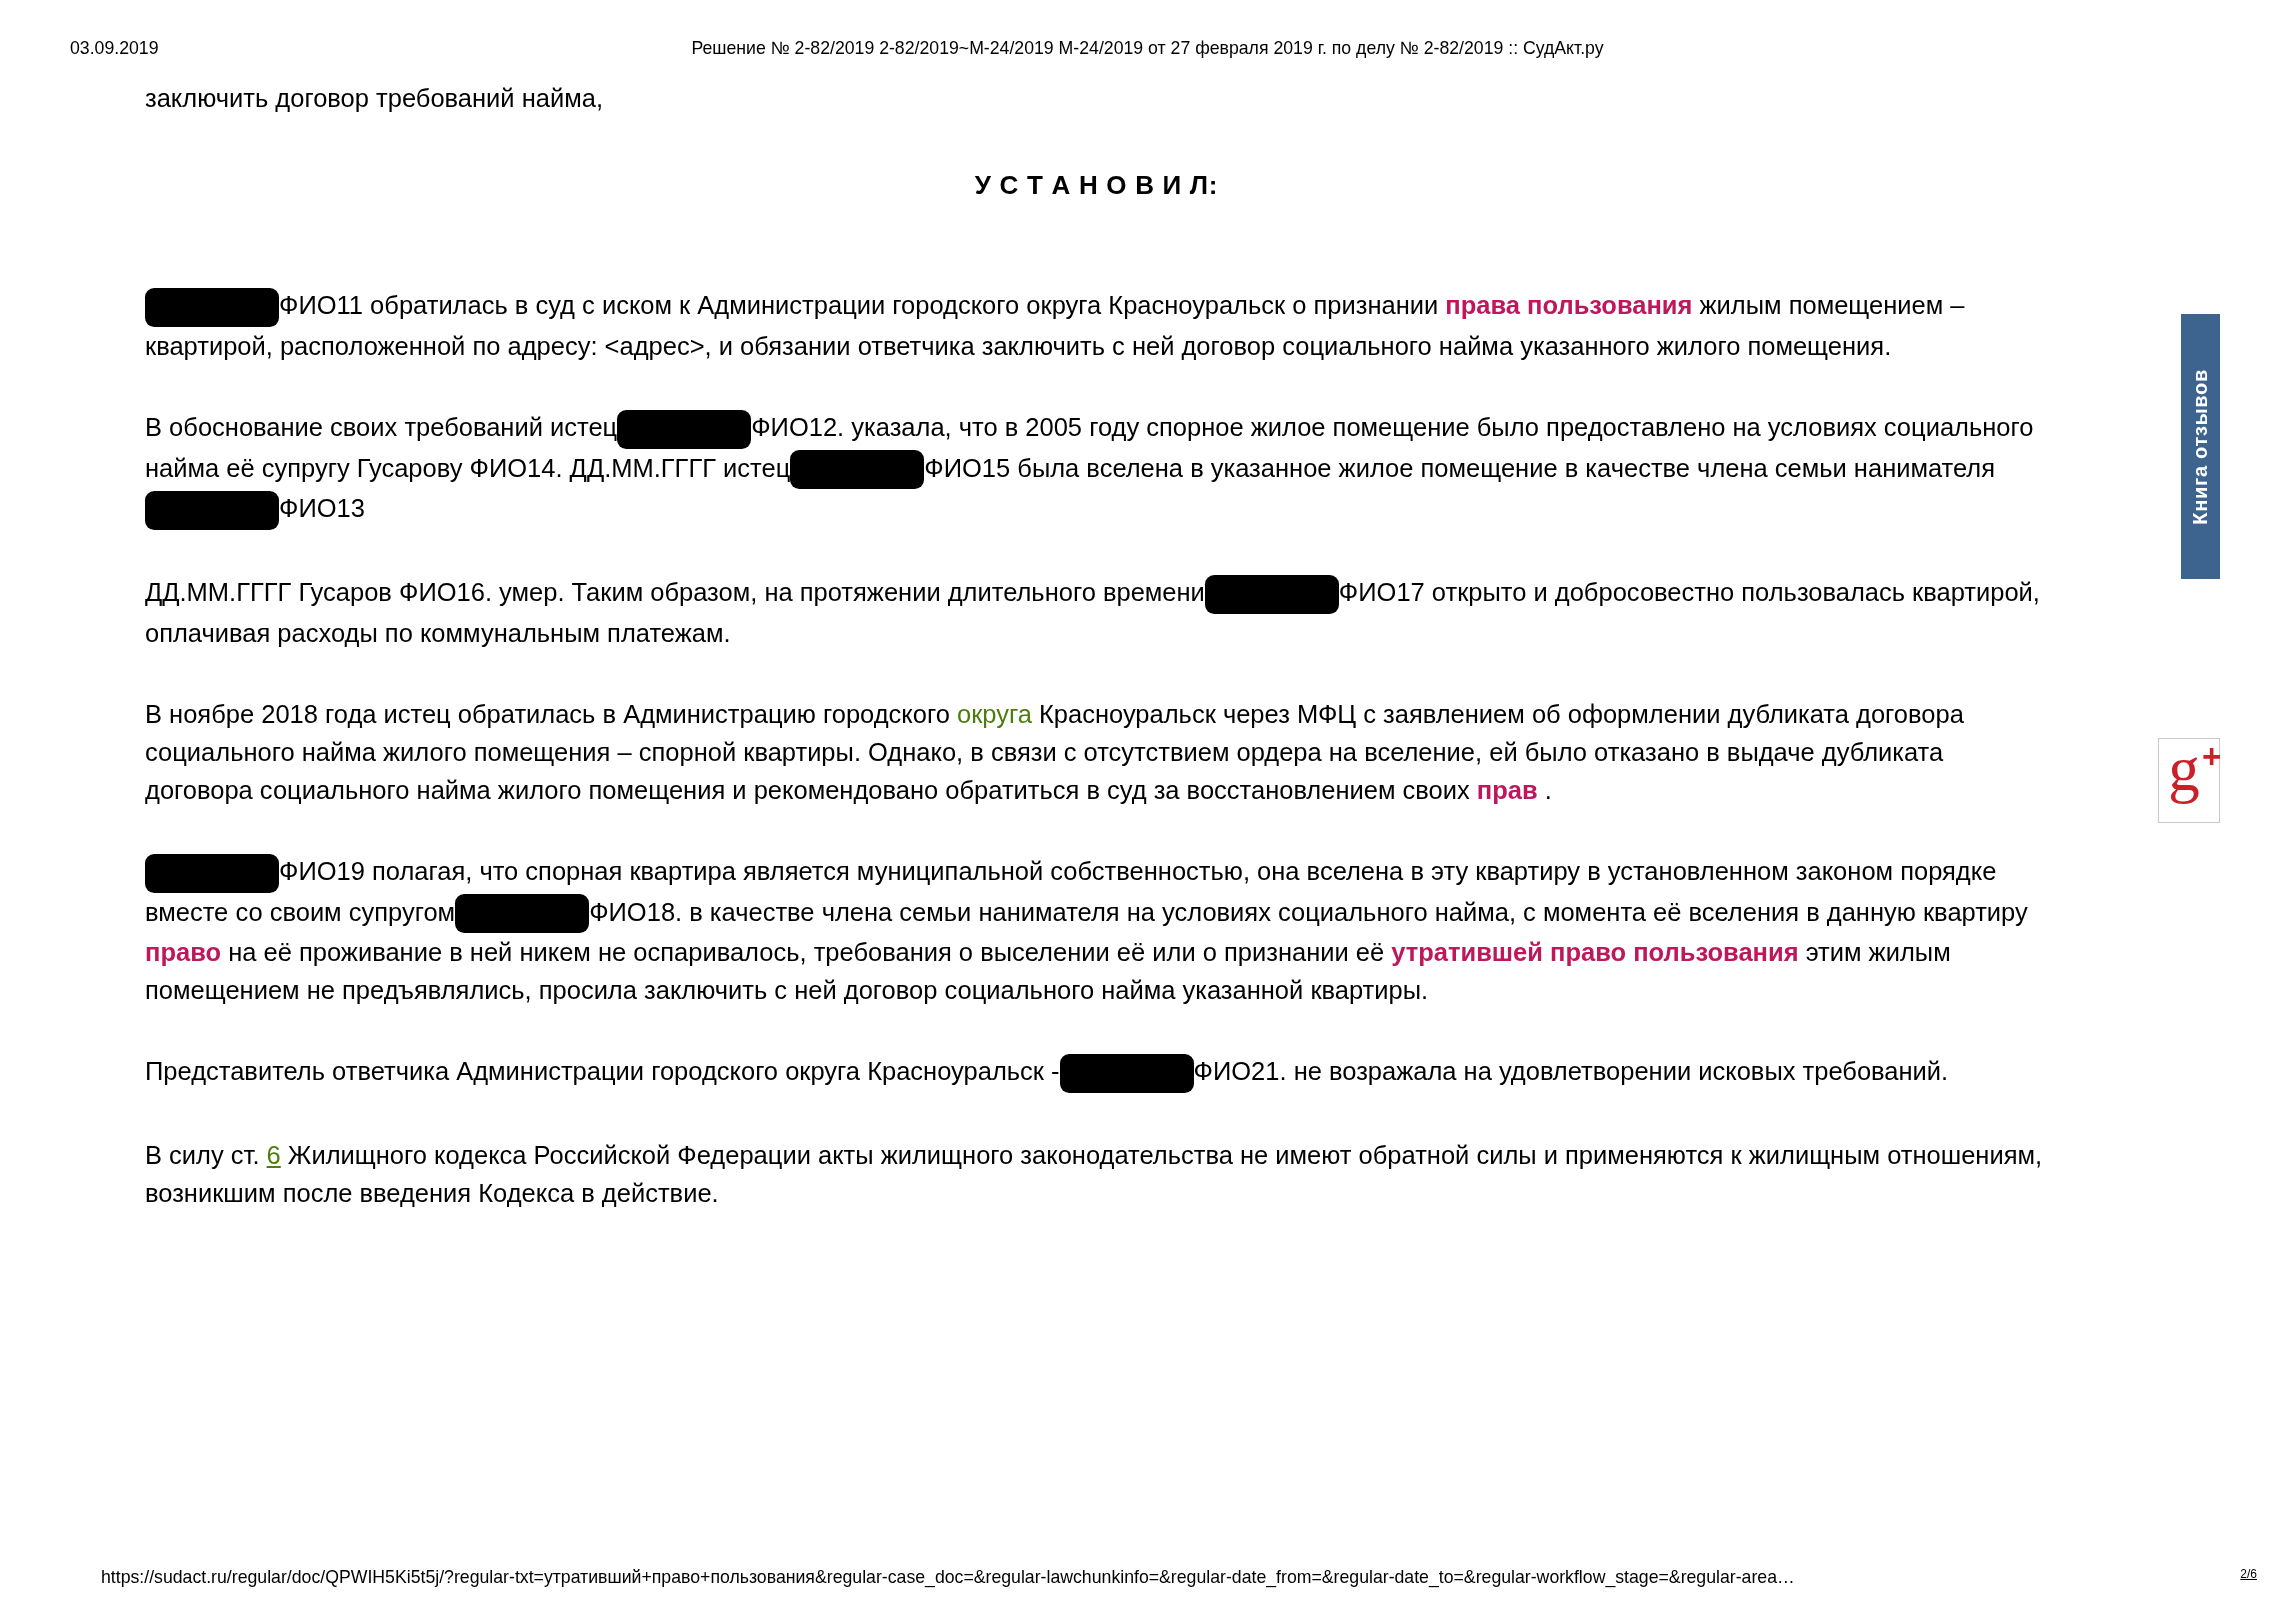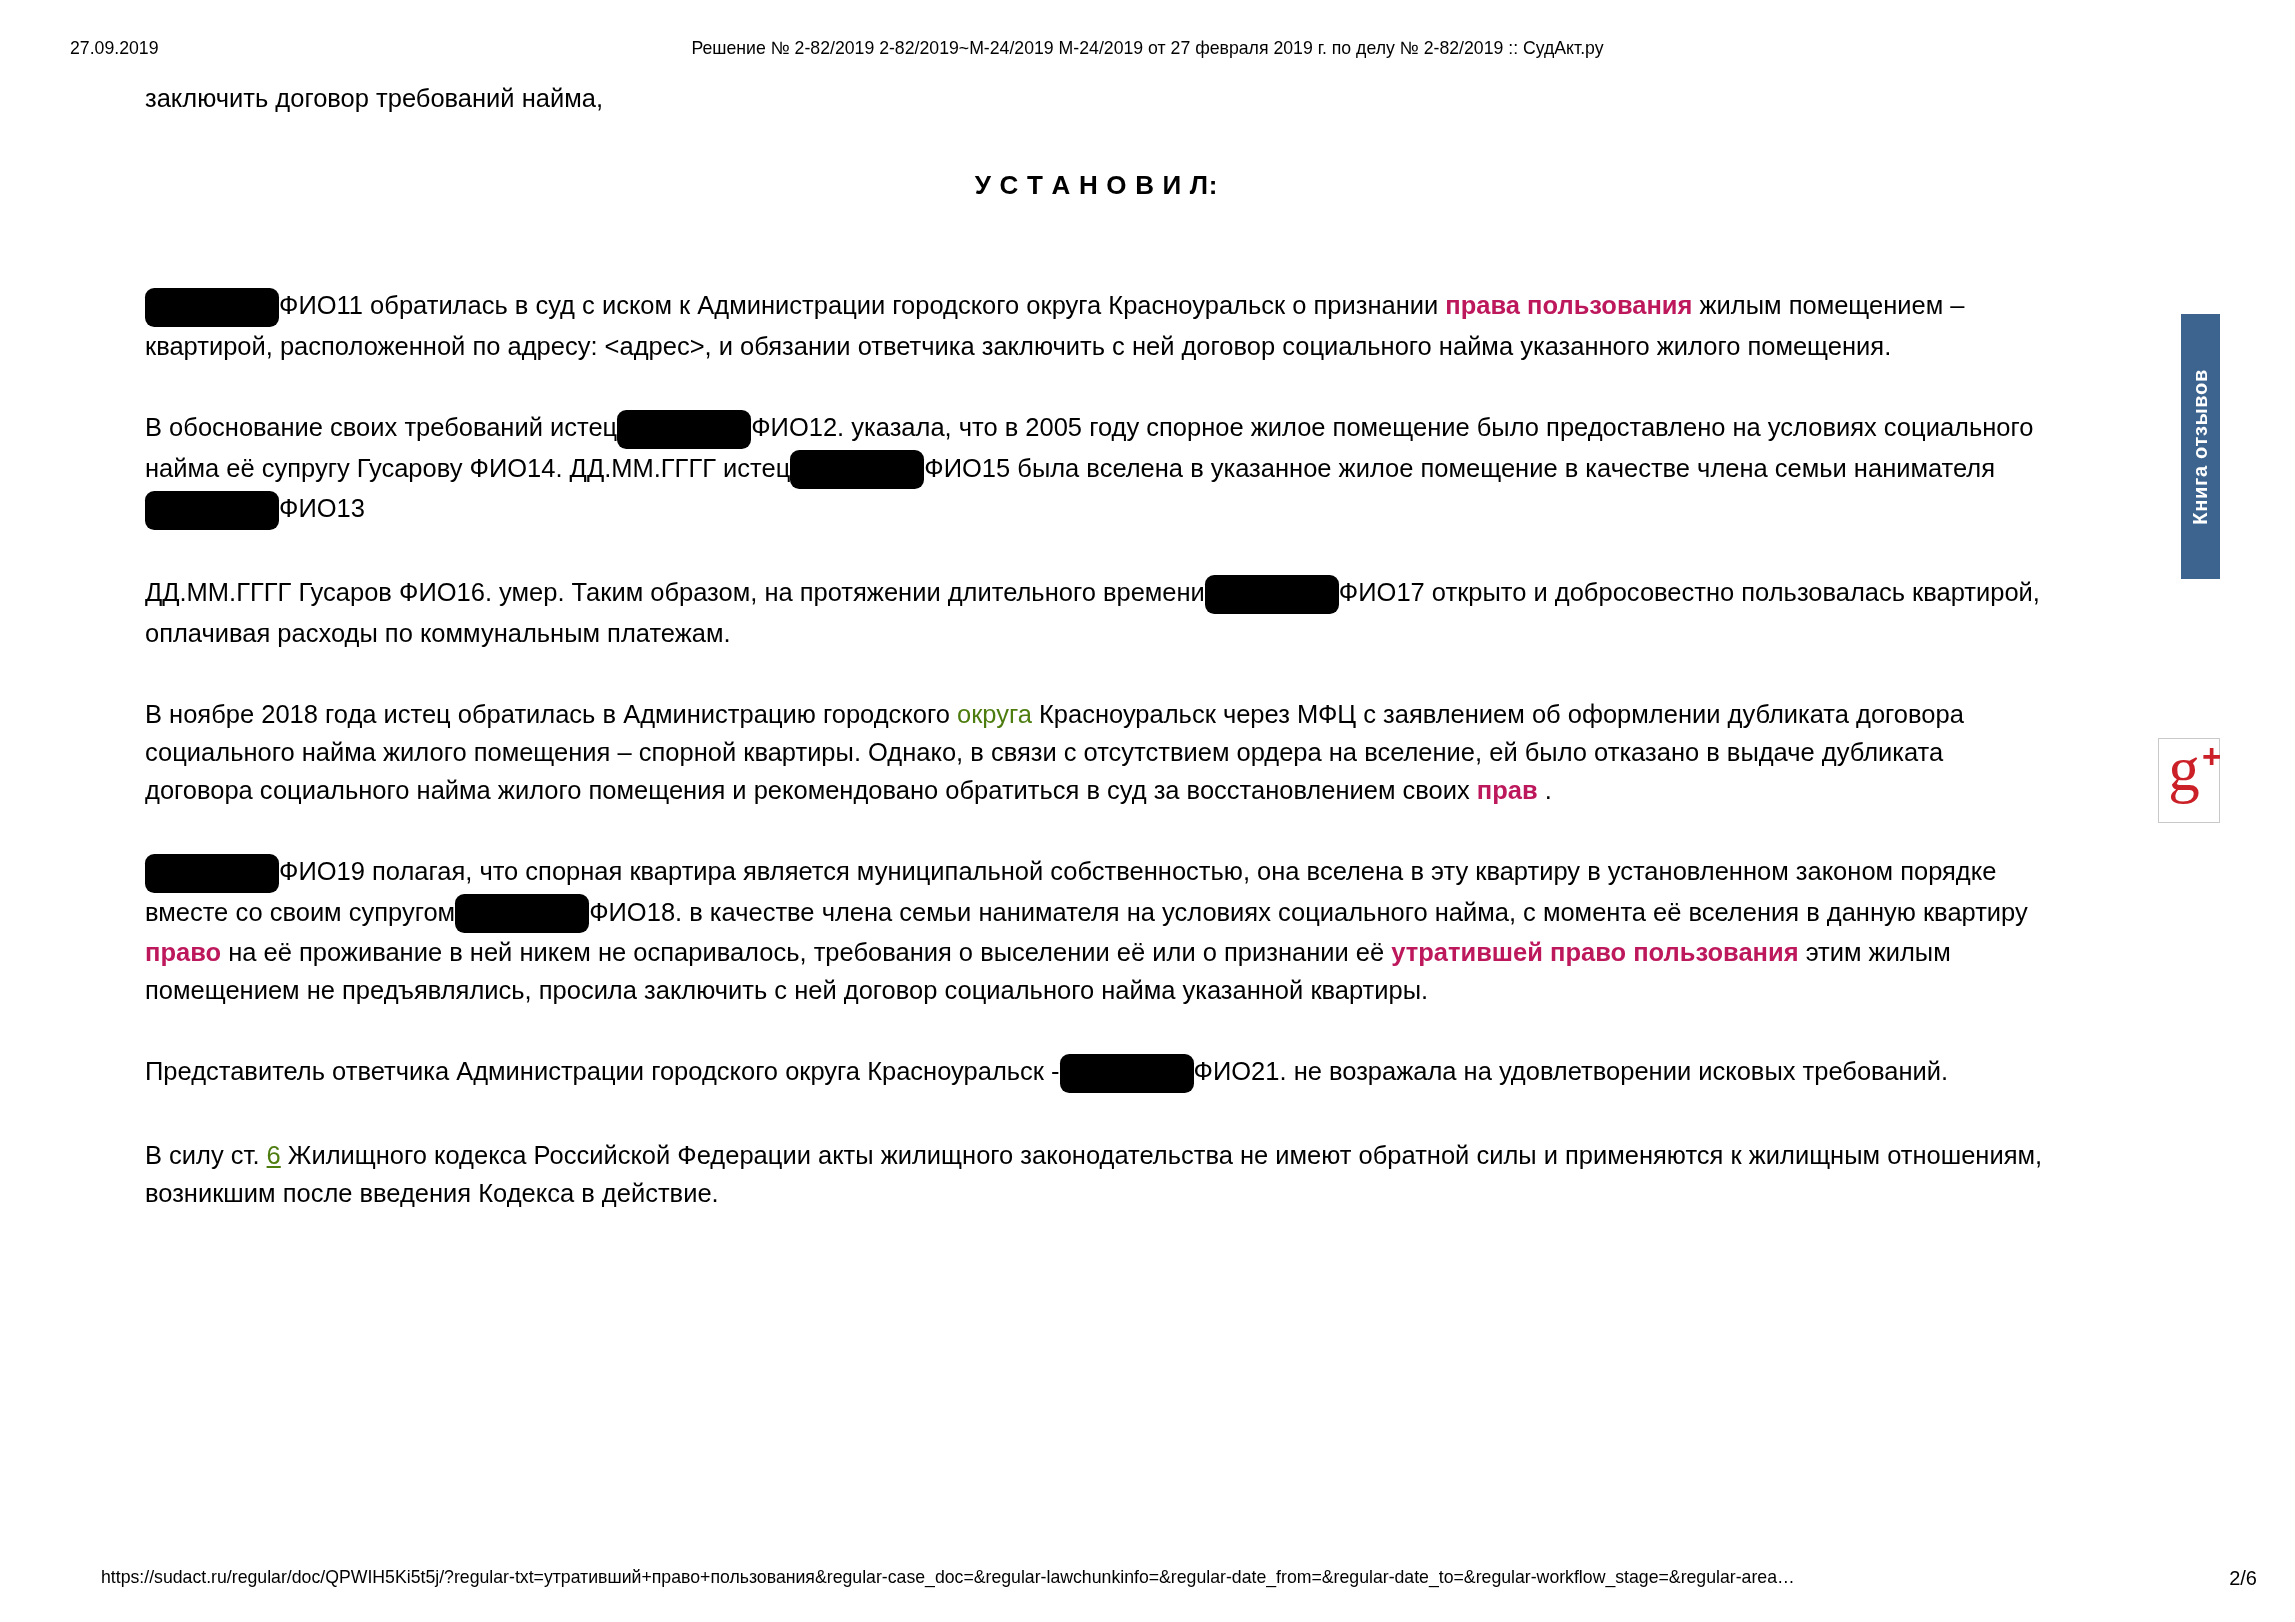--- a/index.html
+++ b/index.html
@@ -64,29 +64,29 @@
     font-family: "Liberation Sans", sans-serif; font-size: 33px; font-weight: 700;
     color: #cb2027; line-height: 1;
   }
 
   
   .print-footer { position: absolute; left: 0; bottom: 31px; width: 100%; height: 23.6px; margin-left: 31px; }
   .footer-url {
     position: absolute; left: 70px; top: 0; max-width: 2081px;
     font-size: 17.7px; white-space: nowrap; overflow: hidden;
   }
-  .footer-page { position: absolute; right: 69px; top: 0; font-size: 20px; }
+  .footer-page { position: absolute; right: 69px; top: 0; font-size: 12px; text-decoration: underline; }
 </style>
 </head>
 <body>
 
 <div class="page">
 
   <div class="print-header">
-    <span class="print-date">27.09.2019</span>
+    <span class="print-date">03.09.2019</span>
     <span class="print-title">Решение № 2-82/2019 2-82/2019~М-24/2019 М-24/2019 от 27 февраля 2019 г. по делу № 2-82/2019 :: СудАкт.ру</span>
   </div>
 
   <div class="content">
     <p class="intro-line">заключить договор требований найма,</p>
     <h2 class="ustanovil">У С Т А Н О В И Л:</h2>
     <div>
         <p class="para"><span class="redact"></span>ФИО11 обратилась в суд с иском к Администрации городского округа Красноуральск о признании <b class="hl">права пользования</b> жилым помещением – квартирой, расположенной по адресу: &lt;адрес&gt;, и обязании ответчика заключить с ней договор социального найма указанного жилого помещения.</p>
         <p class="para">В обоснование своих требований истец<span class="redact"></span>ФИО12. указала, что в 2005 году спорное жилое помещение было предоставлено на условиях социального найма её супругу Гусарову ФИО14. ДД.ММ.ГГГГ истец<span class="redact"></span>ФИО15 была вселена в указанное жилое помещение в качестве члена семьи нанимателя<span class="redact"></span>ФИО13</p>
         <p class="para">ДД.ММ.ГГГГ Гусаров ФИО16. умер. Таким образом, на протяжении длительного времени<span class="redact"></span>ФИО17 открыто и добросовестно пользовалась квартирой, оплачивая расходы по коммунальным платежам.</p>

